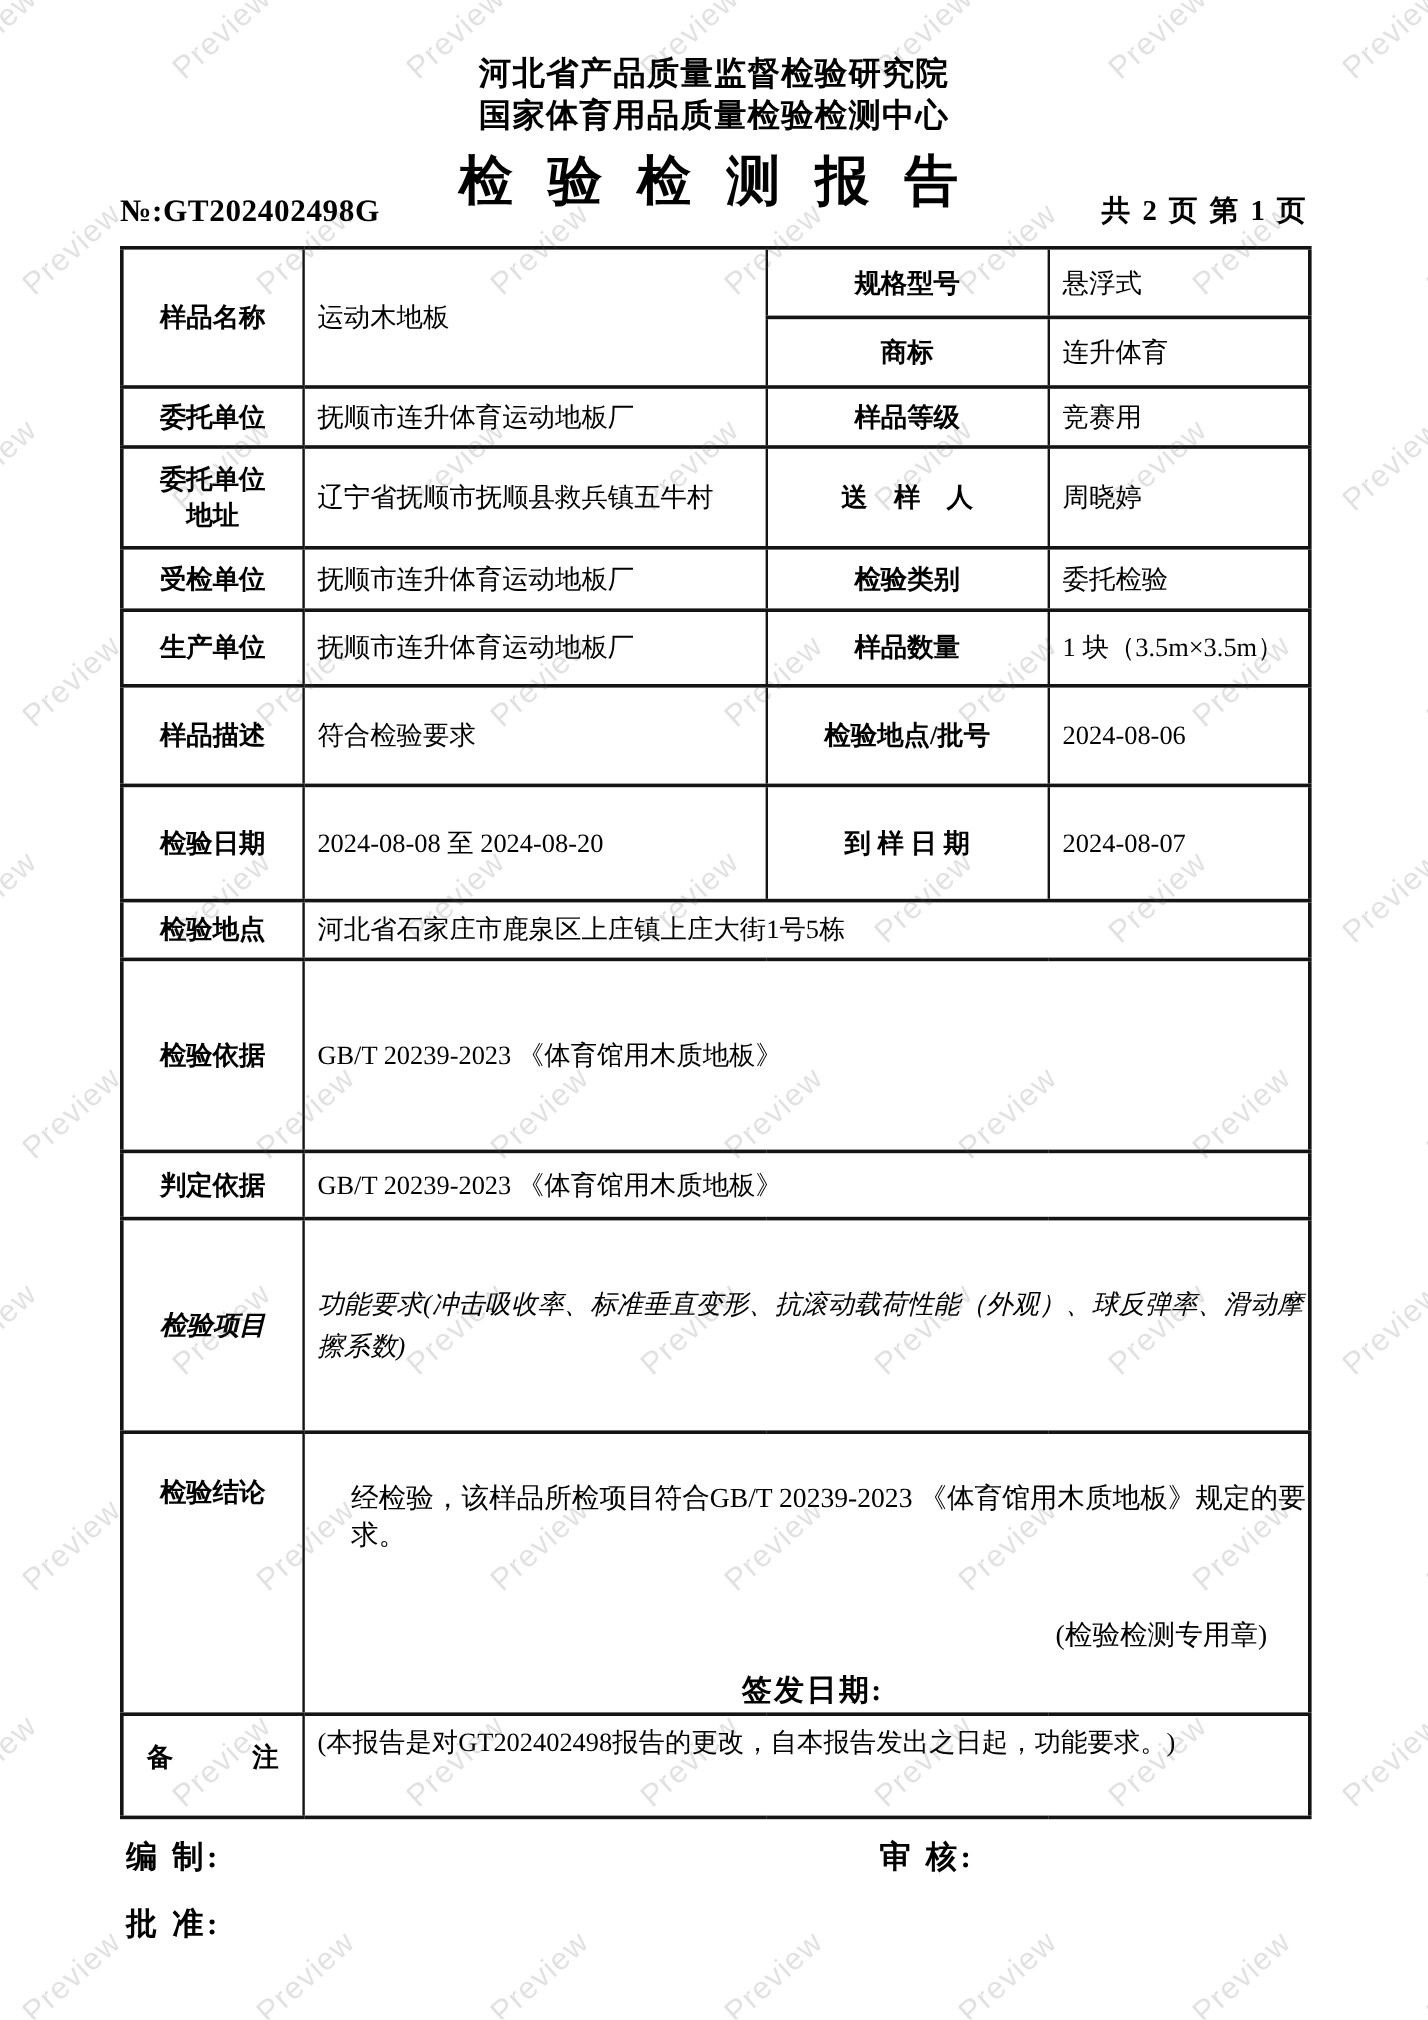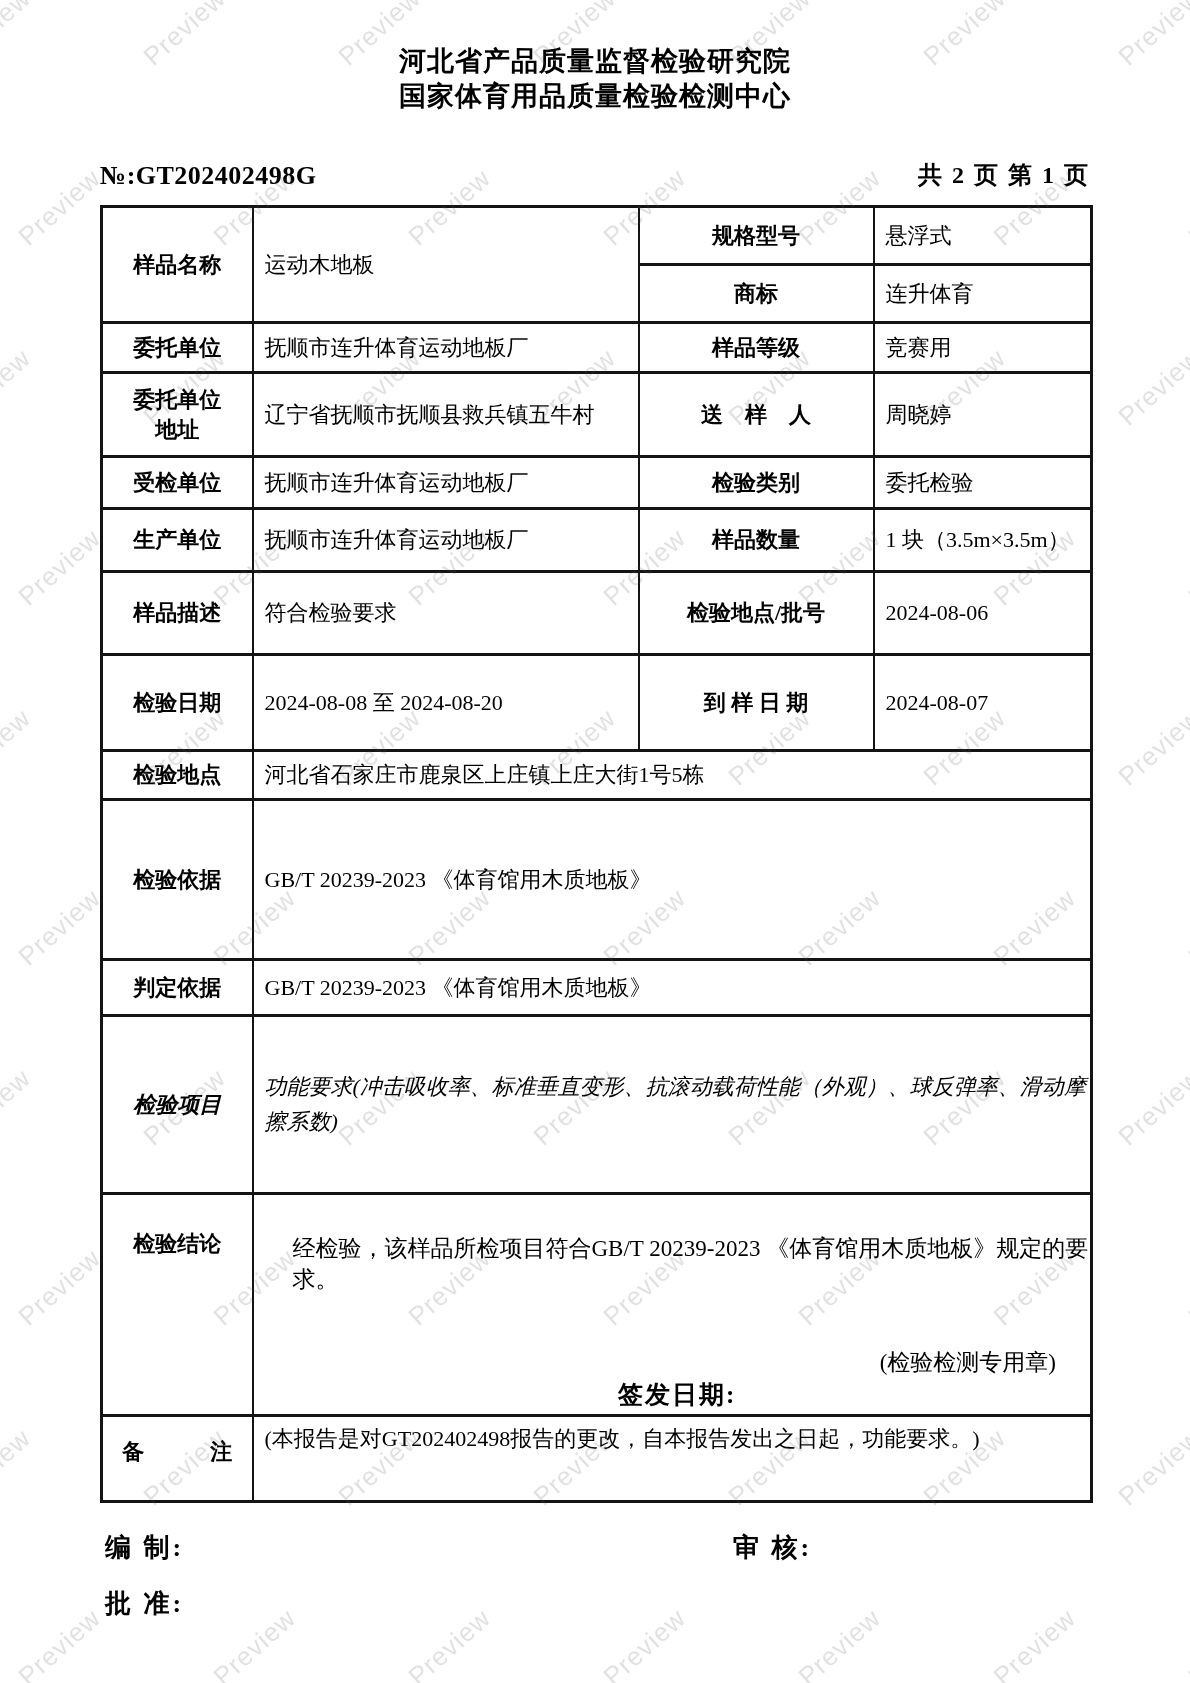--- a/index.html
+++ b/index.html
@@ -53,37 +53,38 @@
   tr.r4{height:52px;}  tr.r5{height:63px;}
   tr.r6{height:83px;}  tr.r7{height:96px;}
   tr.r8{height:49px;}  tr.r9{height:160px;}
   tr.r10{height:56px;} tr.r11{height:178px;font-style:italic;}
   tr.r12{height:222px;} tr.r13{height:86px;}
   td.items-val{line-height:1.55;}
   td.lbl-top{vertical-align:top;padding-top:34px;}
   td.concl{vertical-align:top;padding-top:38px;}
   .concl-text{font-size:23px;margin-left:28px;}
   .seal-note{text-align:right;padding-right:34px;margin-top:52px;font-size:23px;}
-  .sign-date{text-align:center;font-weight:bold;font-size:25px;letter-spacing:2px;}
+  .sign-date{text-align:center;margin-top:14px;font-weight:bold;font-size:25px;letter-spacing:2px;}
   td.remark-lbl{vertical-align:top;padding-top:20px;}
   td.remark-val{vertical-align:top;padding-top:7px;}
   
   .sig{position:absolute;font-size:26px;font-weight:bold;letter-spacing:3px;z-index:1;}
   .sig-bianzhi{left:105px;top:1530px;}
   .sig-shenhe{left:733px;top:1530px;}
   .sig-pizhun{left:105px;top:1586px;}
 </style>
 </head>
 <body>
 
 <div class="page">
 
   <div class="hdr">
     <div class="org">河北省产品质量监督检验研究院</div>
     <div class="org">国家体育用品质量检验检测中心</div>
+    <div class="title">检 验 检 测 报 告</div>
   </div>
 
   <div class="meta">
     <span class="rno">№:GT202402498G</span>
     <span class="pginfo">共 2 页 第 1 页</span>
   </div>
 
   <table class="report-table">
     <colgroup>
       <col style="width:151px">

